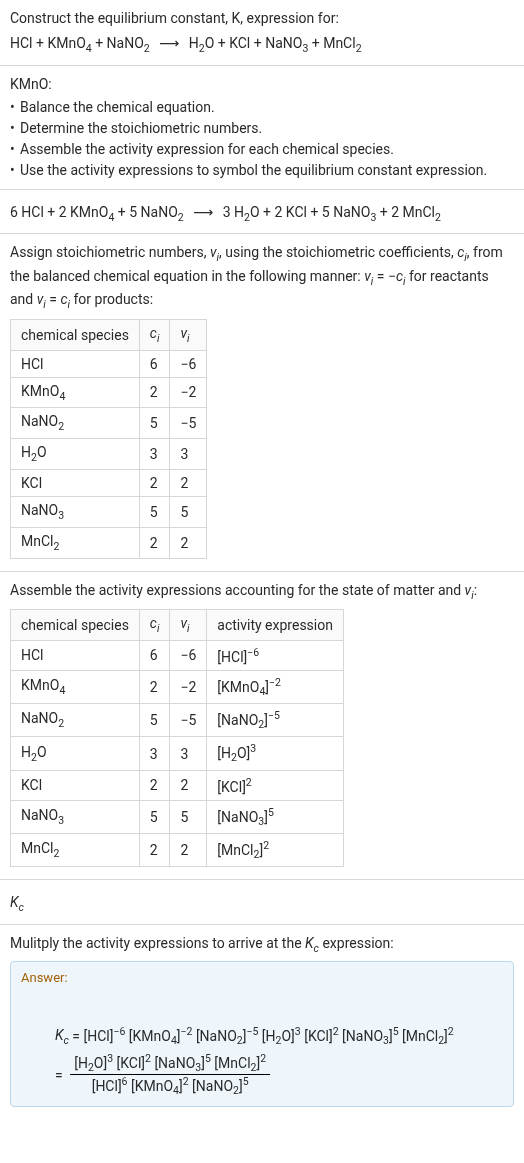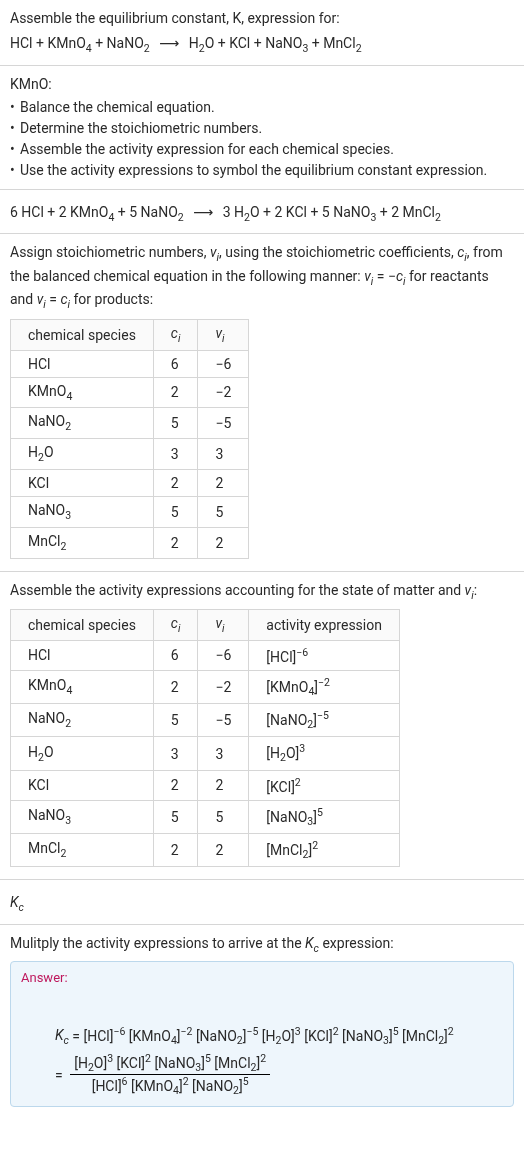--- a/index.html
+++ b/index.html
@@ -37,21 +37,21 @@
     display: inline-block;
     padding: 0 6px;
   }
   table {
     border-collapse: collapse;
     margin-top: 6px;
     margin-bottom: 4px;
   }
   th, td {
     border: 1px solid #d6d6d6;
-    padding: 5px 17px;
+    padding: 5px 10px;
     text-align: left;
     vertical-align: middle;
     font-weight: normal;
   }
   th {
     background: #fafafa;
   }
   .plan-list {
     margin: 2px 0 0 0;
     padding: 0;
@@ -66,21 +66,21 @@
   }
   .answer-box {
     background: #eef6fc;
     border: 1px solid #bcd8ec;
     border-radius: 4px;
     padding: 8px 10px;
     margin: 4px 0 10px 0;
   }
   .answer-label {
     font-size: 13px;
-    color: #be185d;
+    color: #a16207;
     margin-bottom: 4px;
   }
   .kc-expr {
     padding-left: 34px;
     line-height: 1.6;
     margin-top: 39px;
   }
   .frac {
     display: inline-block;
     vertical-align: middle;
@@ -104,21 +104,21 @@
     padding-right: 4px;
   }
   .ital {
     font-style: italic;
   }
 </style>
 </head>
 <body>
 
 <div class="section">
-  <div class="text-line">Assemble the equilibrium constant, K, expression for:</div>
+  <div class="text-line">Construct the equilibrium constant, K, expression for:</div>
   <div class="equation">HCl + KMnO<sub>4</sub> + NaNO<sub>2</sub> <span class="arrow">⟶</span> H<sub>2</sub>O + KCl + NaNO<sub>3</sub> + MnCl<sub>2</sub></div>
 </div>
 
 <div class="section">
   <div class="text-line">KMnO:</div>
   <ul class="plan-list">
     <li><span class="bullet">•</span><span>Balance the chemical equation.</span></li>
     <li><span class="bullet">•</span><span>Determine the stoichiometric numbers.</span></li>
     <li><span class="bullet">•</span><span>Assemble the activity expression for each chemical species.</span></li>
     <li><span class="bullet">•</span><span>Use the activity expressions to symbol the equilibrium constant expression.</span></li>

